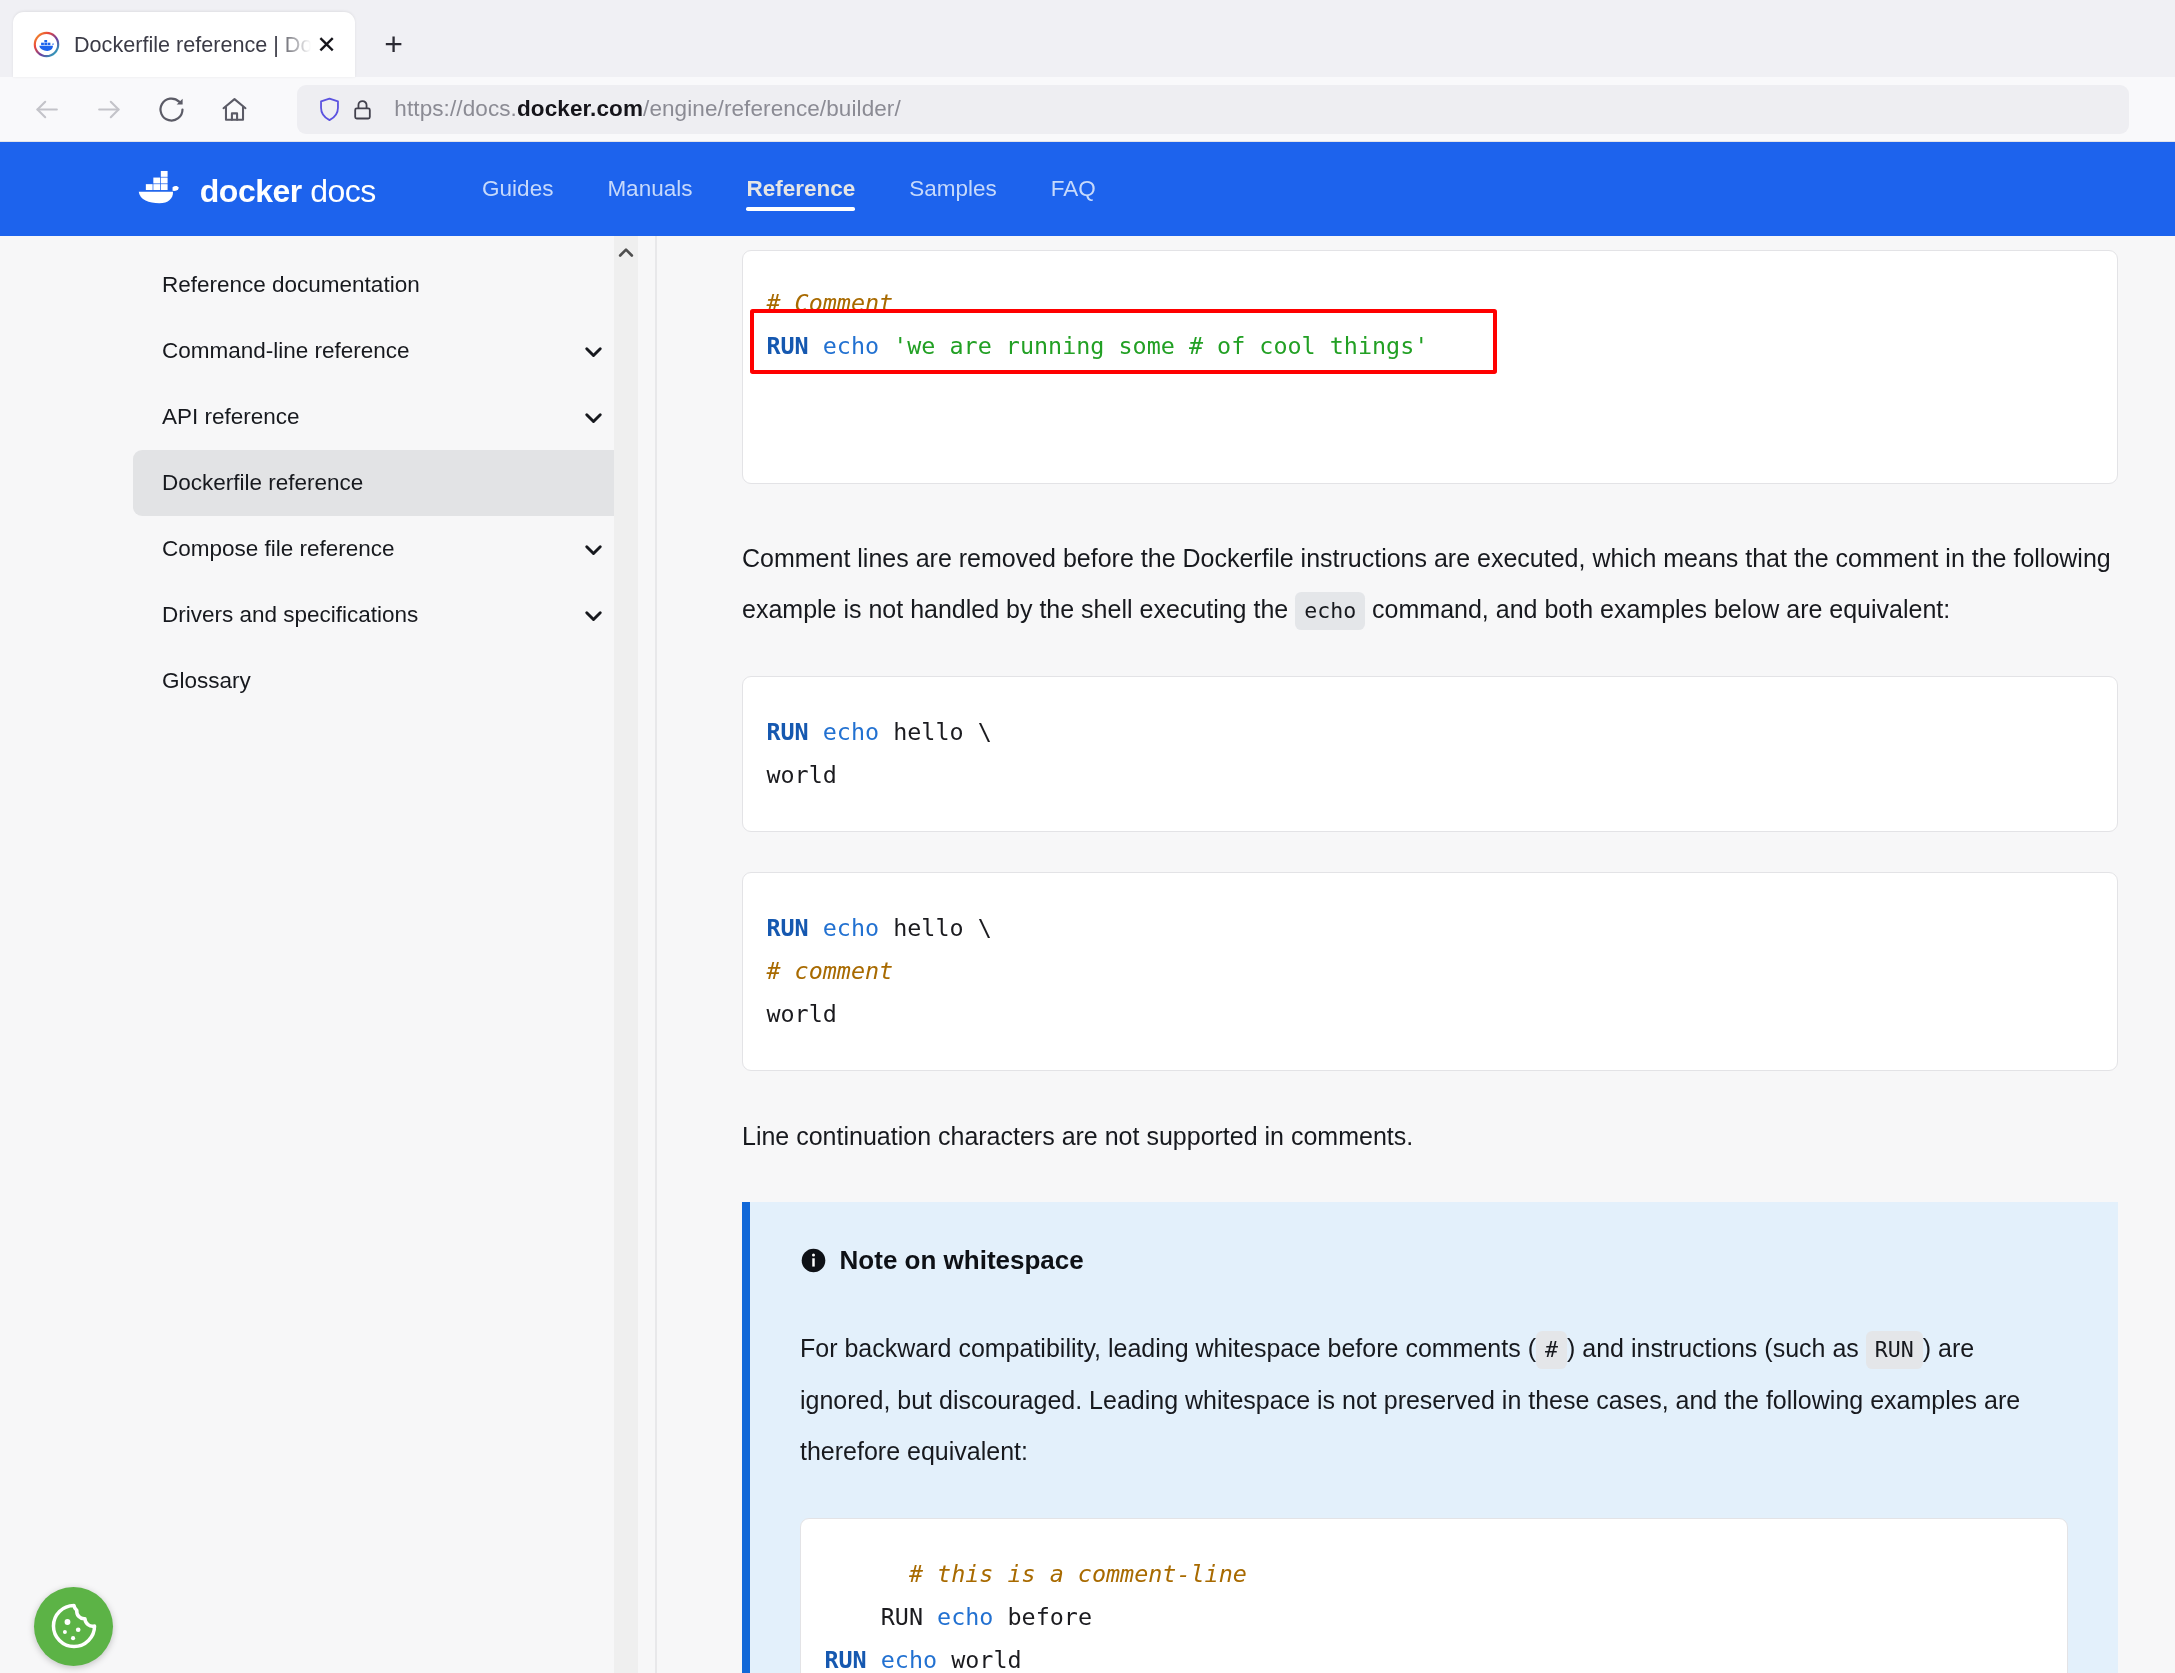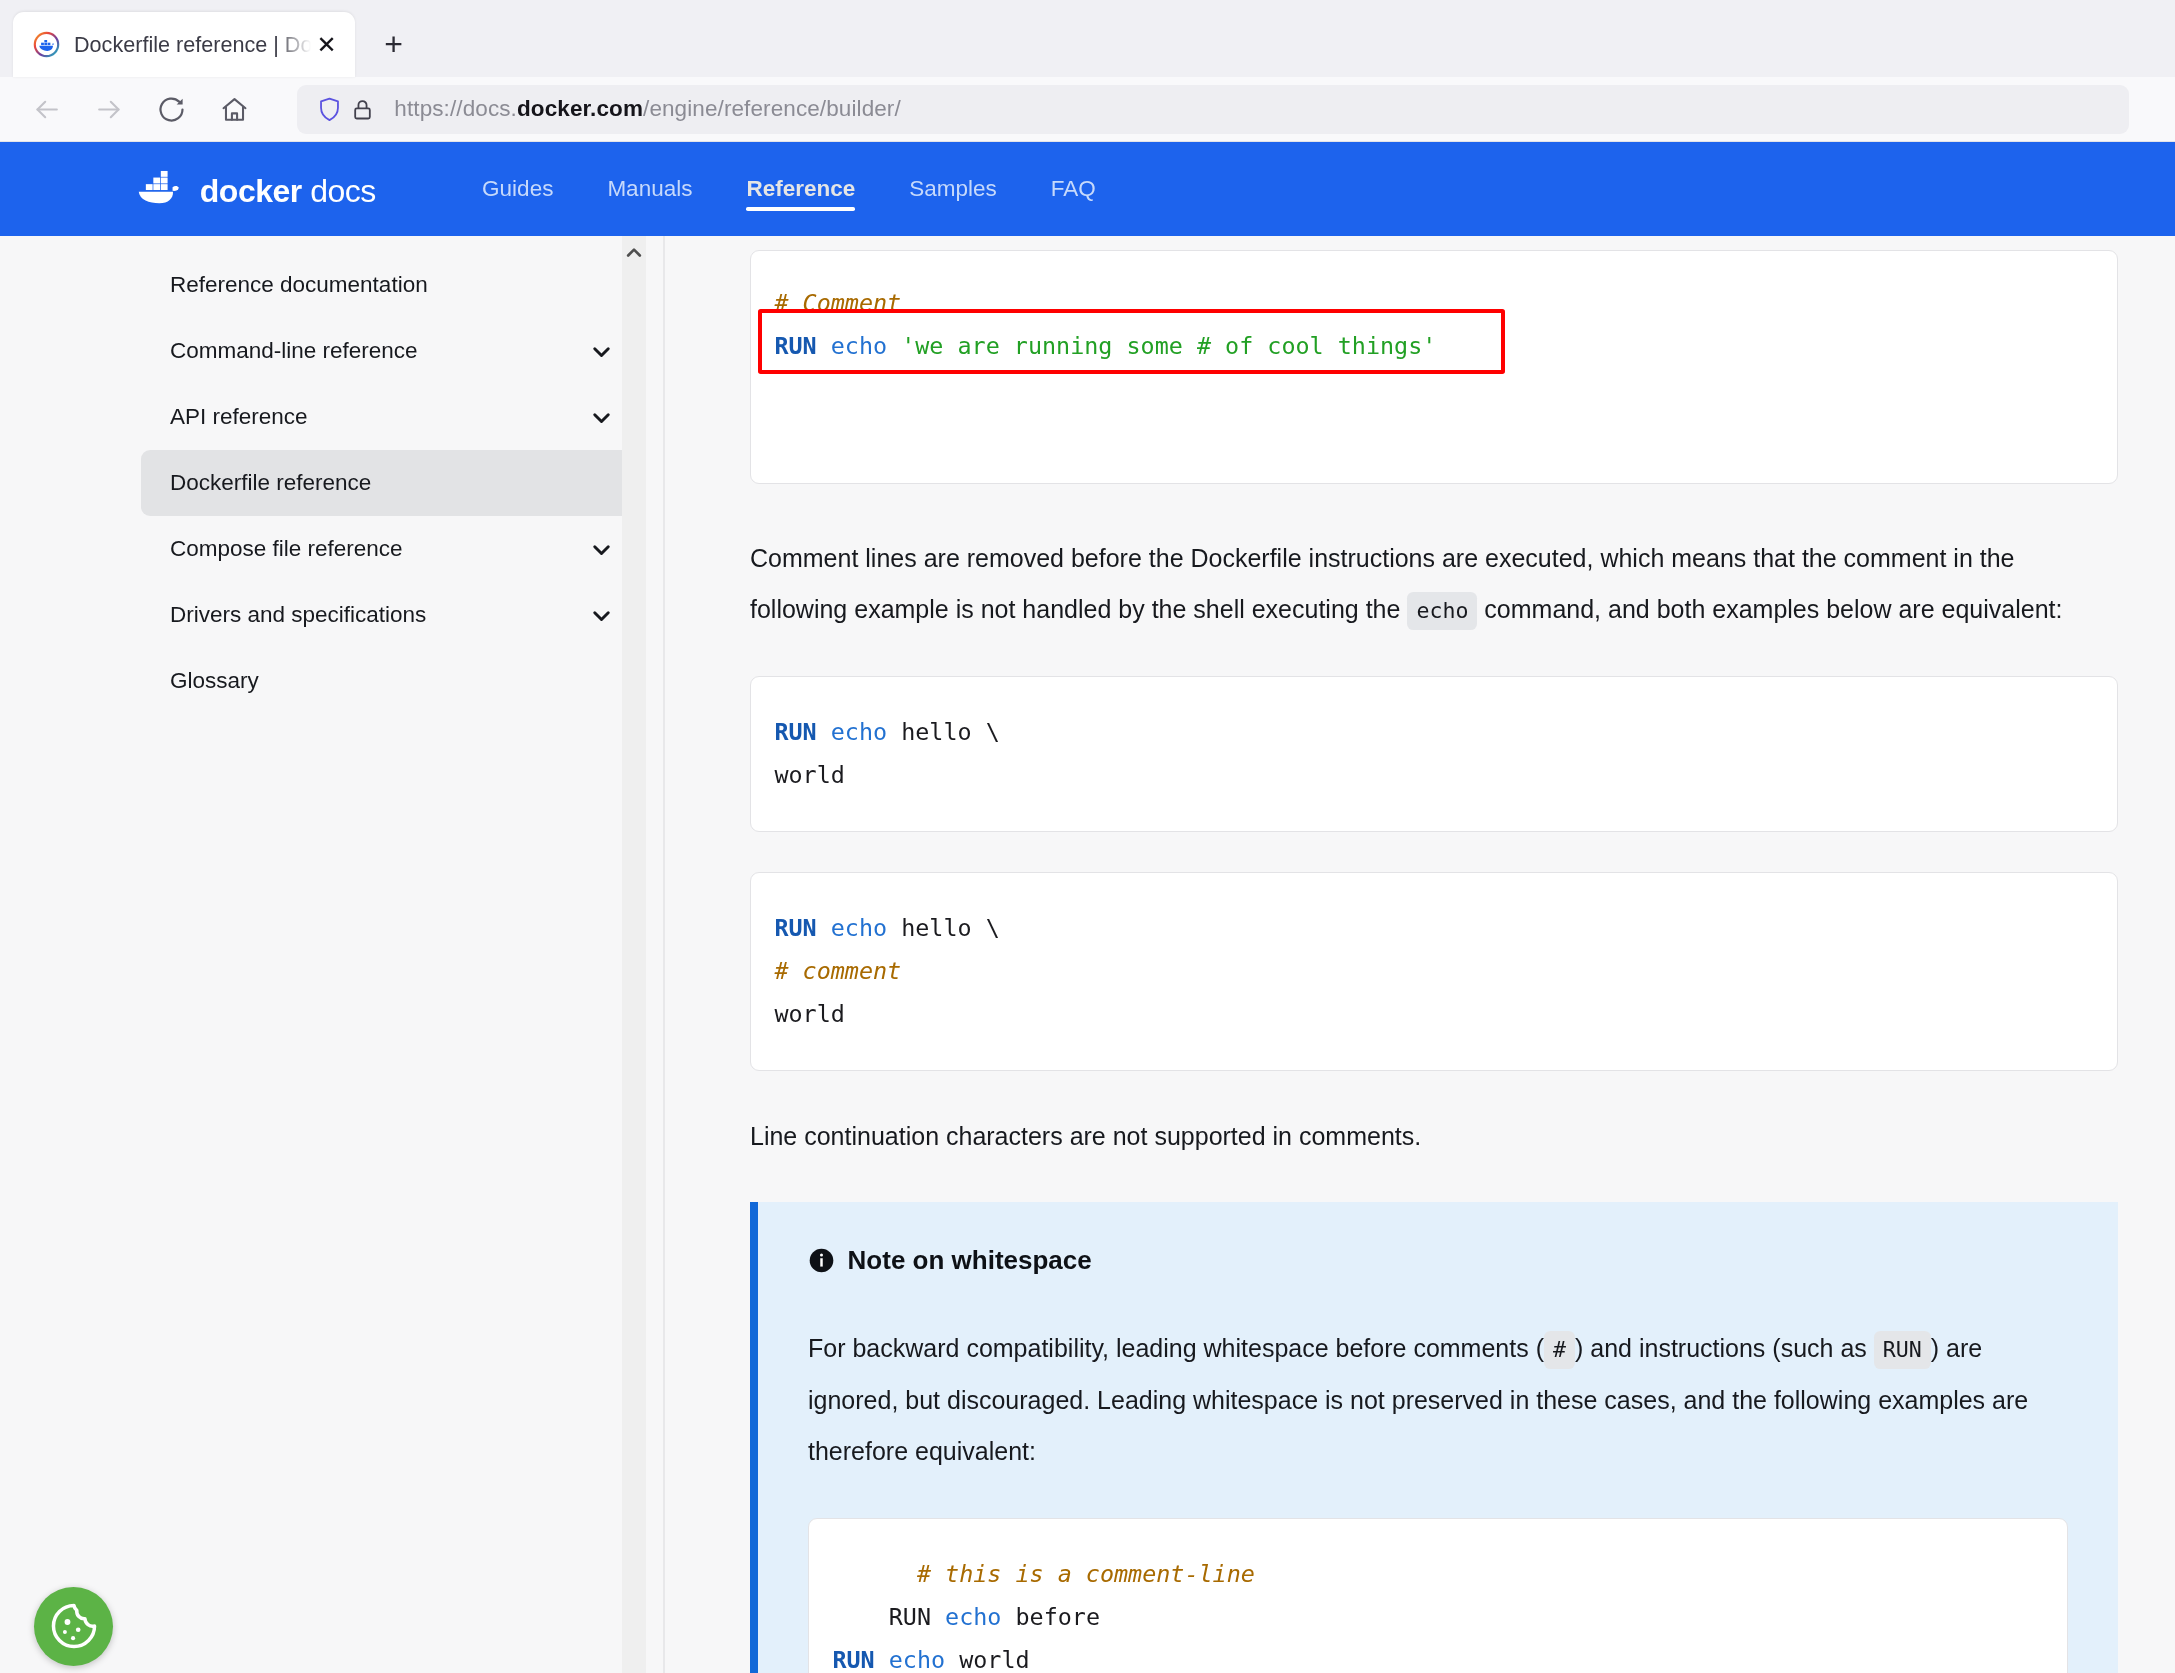--- a/index.html
+++ b/index.html
@@ -130,21 +130,21 @@
     text-decoration: none;
   }
   .topnav a.active { color: #e5e5e5; font-weight: 700; }
   .topnav a.active::after {
     content: "";
     position: absolute;
     left: 23.4px; right: 23.4px; bottom: 25px;
     height: 4.5px; background: #fff; border-radius: 1.8px;
   }
 
-  .body-wrap { display: flex; height: calc(1673px - 142px - 94px); padding-left: 8px; }
+  .body-wrap { display: flex; height: calc(1673px - 142px - 94px); }
 
   
   .sidebar {
     width: 657px;
     flex: 0 0 657px;
     background: #f7f7f8;
     padding-top: 16px;
     position: relative;
   }
   .side-item {

